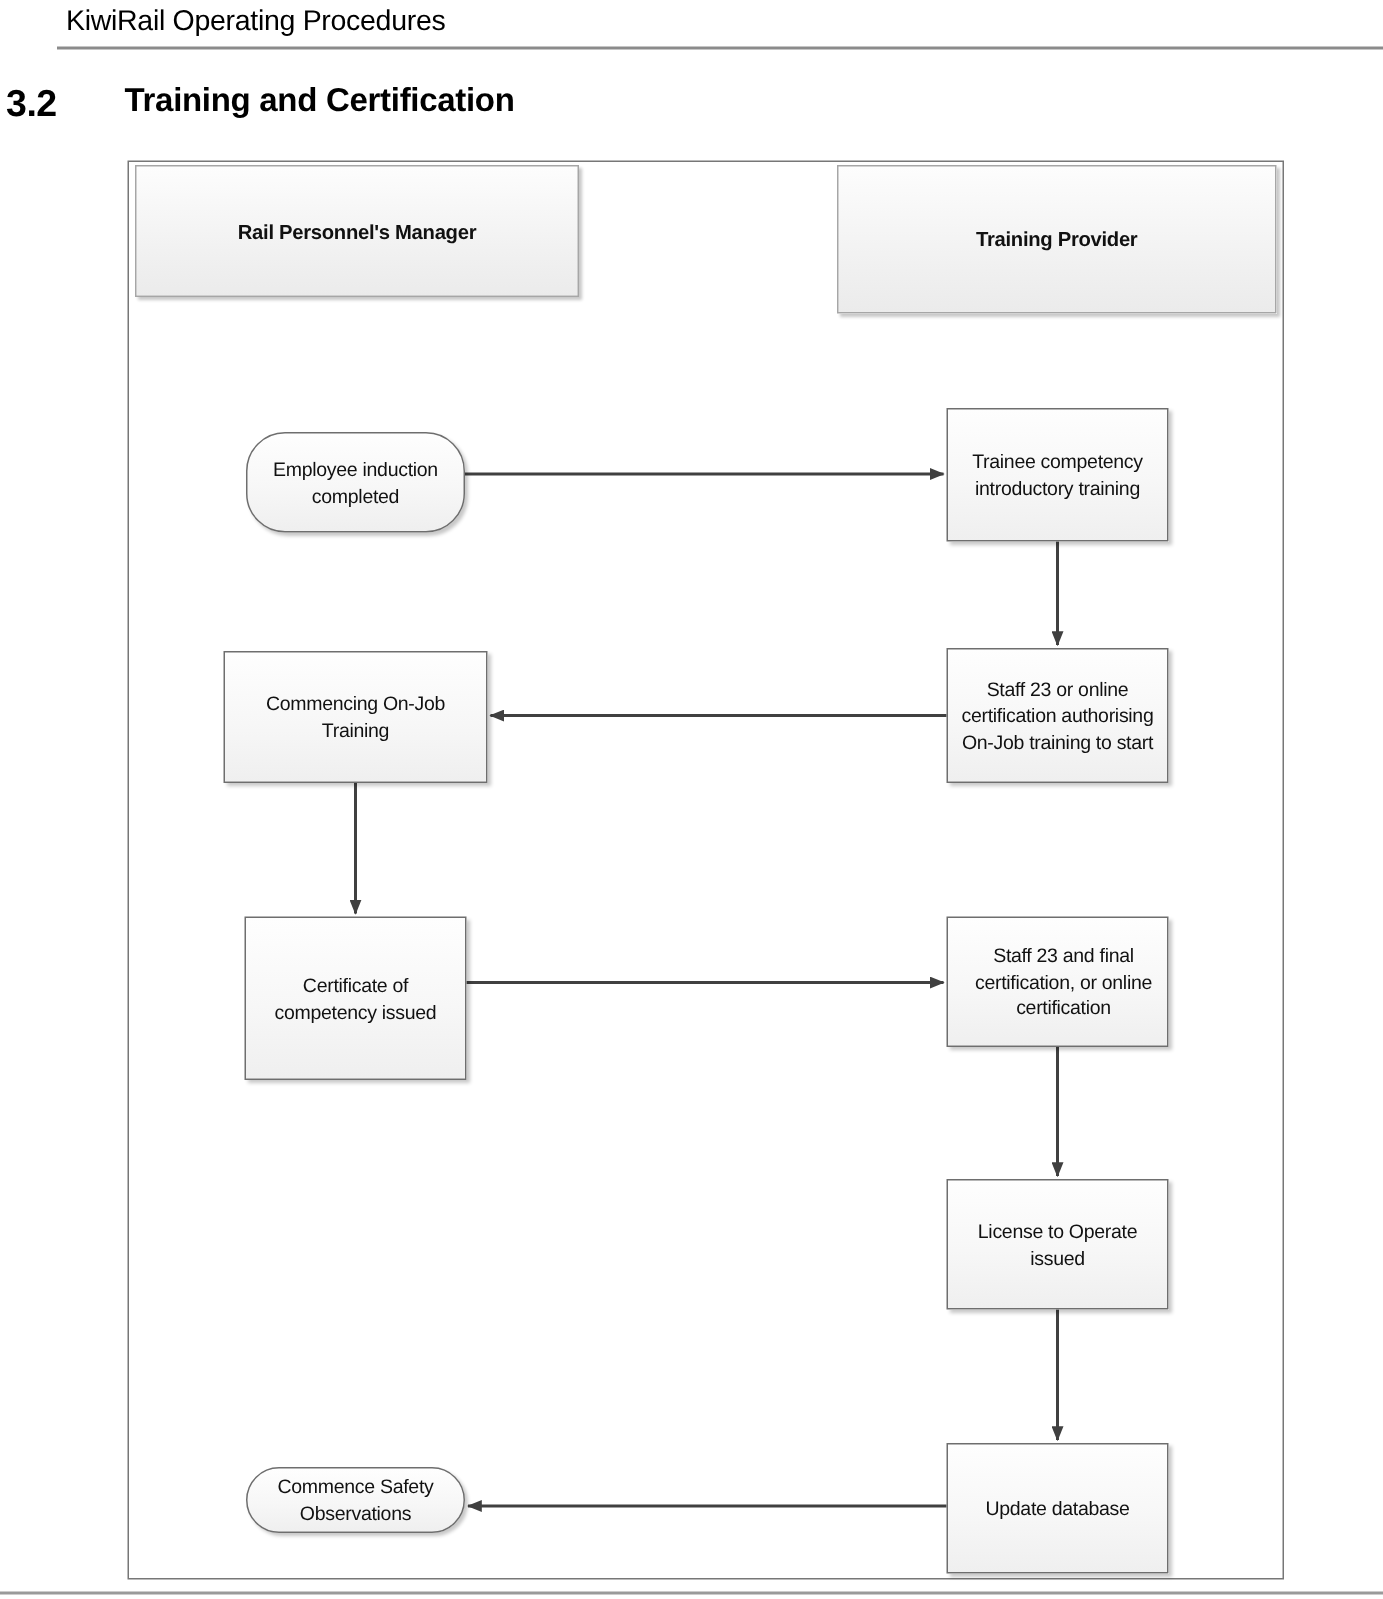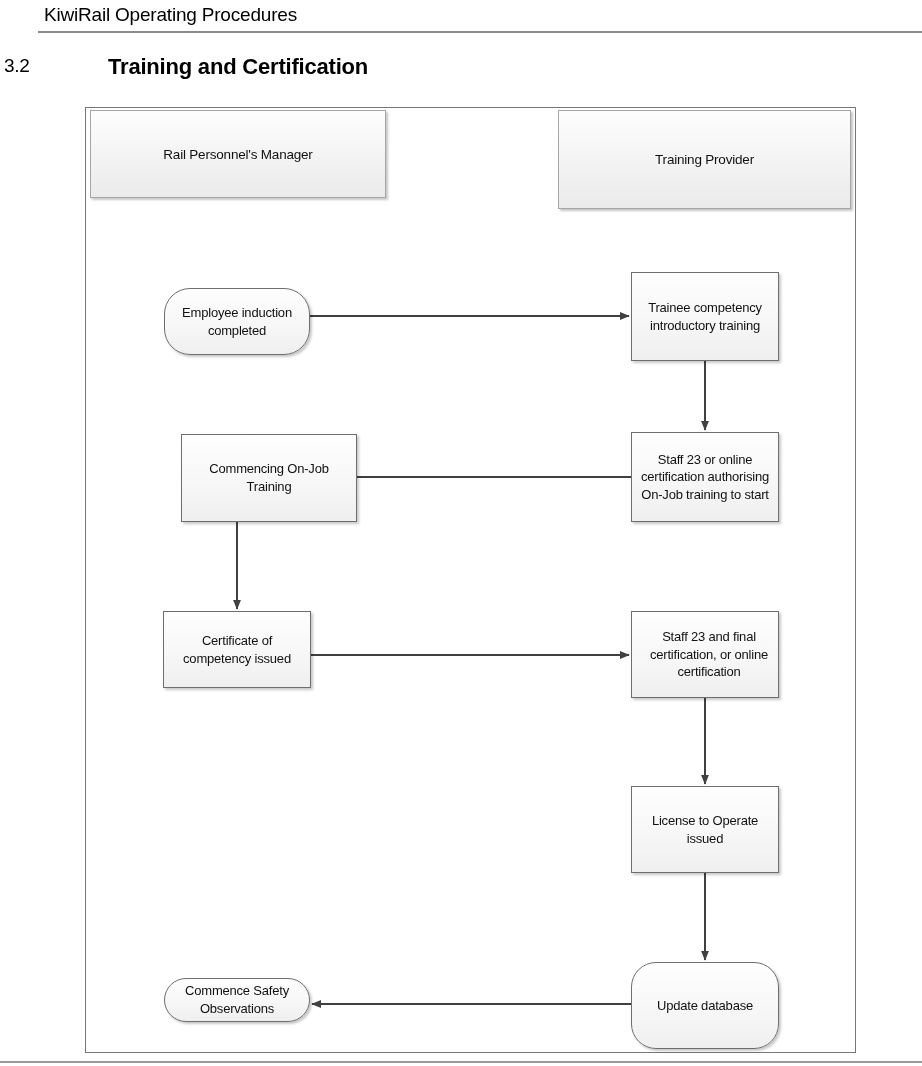--- a/index.html
+++ b/index.html
@@ -48,32 +48,31 @@
     width: 922px;
     height: 2px;
     background: #8b8b8b;
   }
 
   
   #section-number {
     position: absolute;
     left: 4px;
     top: 55px;
-    font-size: 19px;
-    font-weight: normal;
+    font-size: 25px;
+    font-weight: bold;
     letter-spacing: -0.3px;
   }
   #section-title {
     position: absolute;
     left: 83px;
     top: 54px;
     font-size: 22px;
     font-weight: bold;
     letter-spacing: -0.2px;
-    margin-left: 25px;
   }
 
   
   #diagram-frame {
     position: absolute;
     left: 85px;
     top: 107px;
     width: 771px;
     height: 946px;
     border: 1.5px solid #777777;
@@ -85,21 +84,21 @@
   .lane-header {
     position: absolute;
     box-sizing: border-box;
     border: 1px solid #a6a6a6;
     background: linear-gradient(180deg, #fdfdfd 0%, #f2f2f2 60%, #ebebeb 100%);
     box-shadow: 2px 2px 2px rgba(0,0,0,0.22);
     display: flex;
     align-items: center;
     justify-content: center;
     font-size: 13.5px;
-    font-weight: normal;
+    font-weight: bold;
     letter-spacing: -0.2px;
     color: #111111;
   }
   #lane-header-left  { left: 90px;  top: 110px; width: 296px; height: 88px; }
   #lane-header-right { left: 558px; top: 110px; width: 293px; height: 99px; }
 
   
   .node {
     position: absolute;
     box-sizing: border-box;
@@ -115,27 +114,27 @@
     letter-spacing: -0.2px;
     color: #111111;
     padding: 2px 6px;
   }
   .node.terminator {
     border-radius: 26px;
   }
 
   #node-employee-induction { left: 164px; top: 288px; width: 146px; height: 67px; }
   #node-trainee-intro      { left: 631px; top: 272px; width: 148px; height: 89px; }
-  #node-commencing-onjob   { left: 149px; top: 434px; width: 176px; height: 88px; margin-left: 32px; }
+  #node-commencing-onjob   { left: 149px; top: 434px; width: 176px; height: 88px; }
   #node-staff23-online     { left: 631px; top: 432px; width: 148px; height: 90px; }
-  #node-cert-competency    { left: 163px; top: 611px; width: 148px; height: 77px; }
+  #node-cert-competency    { left: 163px; top: 611px; width: 148px; height: 109px; }
   #node-staff23-final      { left: 631px; top: 611px; width: 148px; height: 87px; padding-left: 14px; }
   #node-license-operate    { left: 631px; top: 786px; width: 148px; height: 87px; }
   #node-commence-safety    { left: 164px; top: 978px; width: 146px; height: 44px; }
-  #node-update-database    { left: 631px; top: 962px; width: 148px; height: 87px; border-radius: 25px; }
+  #node-update-database    { left: 631px; top: 962px; width: 148px; height: 87px; }
 
   
   #connectors {
     position: absolute;
     left: 0;
     top: 0;
     width: 922px;
     height: 1066px;
     pointer-events: none;
   }

